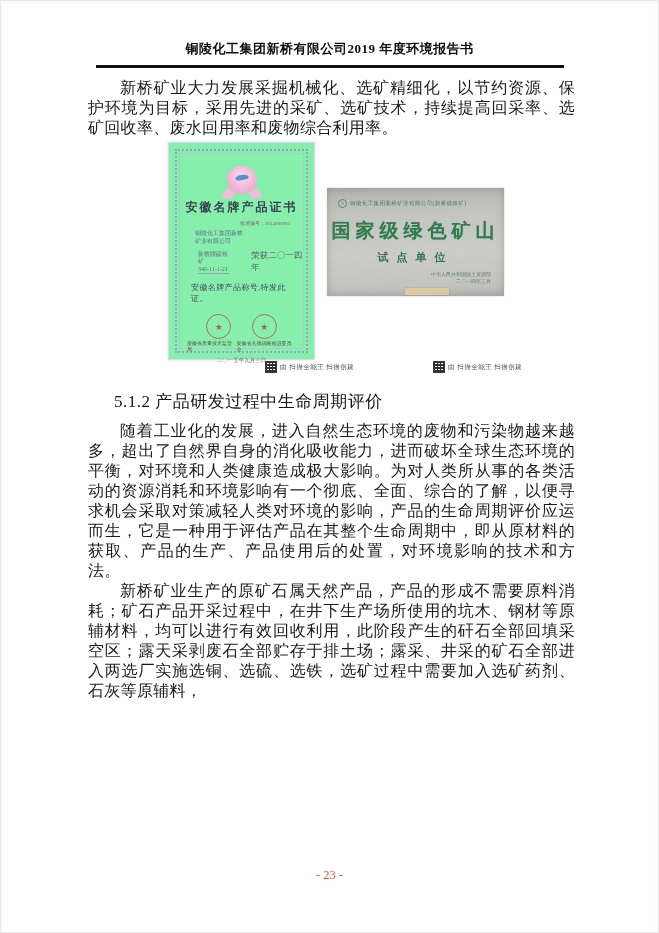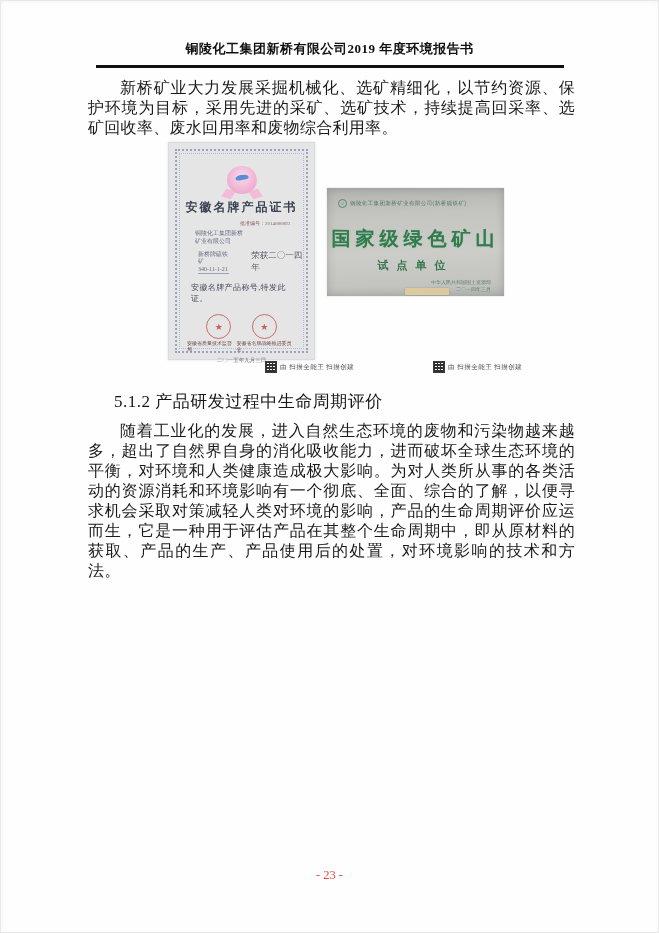--- a/index.html
+++ b/index.html
@@ -20,21 +20,21 @@
   .p1 { margin-top:10px; }
   .p2 { margin-top:8px; }
   .p3 { margin-top:0; }
 
   
   .figure { position:relative; height:242px; margin-top:4px; }
 
   
   .cert {
     position:absolute; left:80px; top:0; width:147px; height:218px;
-    background:#e5e5e5; border:1px solid #d9dbe2; box-shadow:0 0 3px rgba(90,100,140,.18);
+    background:#86efac; border:1px solid #d9dbe2; box-shadow:0 0 3px rgba(90,100,140,.18);
   }
   .cert-frame { position:absolute; inset:6px; border:2px dotted #99a2c2; }
   .cert-frame-inner { position:absolute; inset:2px; border:1px dotted #b4bbd4; height:calc(100% - 4px); }
   .emblem { position:relative; width:40px; height:30px; margin:12px auto 2px auto; }
   .emblem-circle { position:absolute; left:50%; top:0; transform:translateX(-50%);
     width:30px; height:28px; border-radius:50%;
     background:radial-gradient(circle at 50% 38%, #f9dcec 0%, #f1b6d6 55%, #e99fc8 100%); }
   .emblem-bird { position:absolute; left:50%; top:9px; transform:translateX(-50%) rotate(-10deg);
     width:13px; height:5px; background:#5b8fd4; border-radius:60% 70% 40% 50%; }
   .emblem-ribbon-l { position:absolute; bottom:-2px; left:1px; width:11px; height:8px;
@@ -57,21 +57,21 @@
   
   .plaque {
     position:absolute; left:239px; top:46px; width:177px; height:108px;
     background:linear-gradient(178deg,#b3b4b0 0%, #c4c5c1 25%, #cccdc9 60%, #c3c4c0 88%, #b8b9b5 100%);
     box-shadow:inset 0 0 10px rgba(0,0,0,.18), 0 0 2px rgba(0,0,0,.15);
   }
   .plaque-org { display:flex; align-items:center; gap:3px; margin:11px 8px 0 11px; }
   .plaque-logo { width:9px; height:9px; border-radius:50%; border:1px solid #5d876c; flex:0 0 auto;
     background:radial-gradient(circle,#9db7a6 0 30%, transparent 31%); }
   .plaque-org-text { font-size:5.5px; color:#4e7a5f; letter-spacing:.4px; filter:blur(.35px); white-space:nowrap; }
-  .plaque-title { text-align:center; margin-top:18px; font-size:19px; font-weight:bold; color:#2f7d4d;
+  .plaque-title { text-align:center; margin-top:10px; font-size:19px; font-weight:bold; color:#2f7d4d;
     letter-spacing:5px; text-shadow:0 0 1px rgba(47,125,77,.45); }
   .plaque-subtitle { text-align:center; margin-top:6px; font-size:11px; font-weight:bold; color:#31754a; letter-spacing:8px; filter:blur(.2px); }
   .plaque-issuer { text-align:right; margin:7px 13px 0 0; font-size:5px; line-height:6.5px; color:#5c8169; filter:blur(.35px); }
   .plaque-stand { position:absolute; bottom:1px; left:44%; width:44px; height:7px; background:#dbcaa0; box-shadow:0 0 2px rgba(0,0,0,.2); }
 
   
   .qr-row { position:absolute; display:flex; align-items:center; gap:3px; top:219px; }
   .qr-row.left { left:177px; }
   .qr-row.right { left:345px; }
   .qr {
@@ -159,18 +159,19 @@
         <span class="qr"></span>
         <span class="qr-text">由 扫描全能王 扫描创建</span>
       </div>
 
     </div>
 
 
     <h2 class="section-heading">5.1.2 产品研发过程中生命周期评价</h2>
 
     <p class="body-par p2">随着工业化的发展，进入自然生态环境的废物和污染物越来越多，超出了自然界自身的消化吸收能力，进而破坏全球生态环境的平衡，对环境和人类健康造成极大影响。为对人类所从事的各类活动的资源消耗和环境影响有一个彻底、全面、综合的了解，以便寻求机会采取对策减轻人类对环境的影响，产品的生命周期评价应运而生，它是一种用于评估产品在其整个生命周期中，即从原材料的获取、产品的生产、产品使用后的处置，对环境影响的技术和方法。</p>
+    <p class="body-par p3">新桥矿业生产的原矿石属天然产品，产品的形成不需要原料消耗；矿石产品开采过程中，在井下生产场所使用的坑木、钢材等原辅材料，均可以进行有效回收利用，此阶段产生的矸石全部回填采空区；露天采剥废石全部贮存于排土场；露采、井采的矿石全部进入两选厂实施选铜、选硫、选铁，选矿过程中需要加入选矿药剂、石灰等原辅料，</p>
 
   </div>
 
   <div class="page-number">- 23 -</div>
 
 </div>
 
 </body></html>

